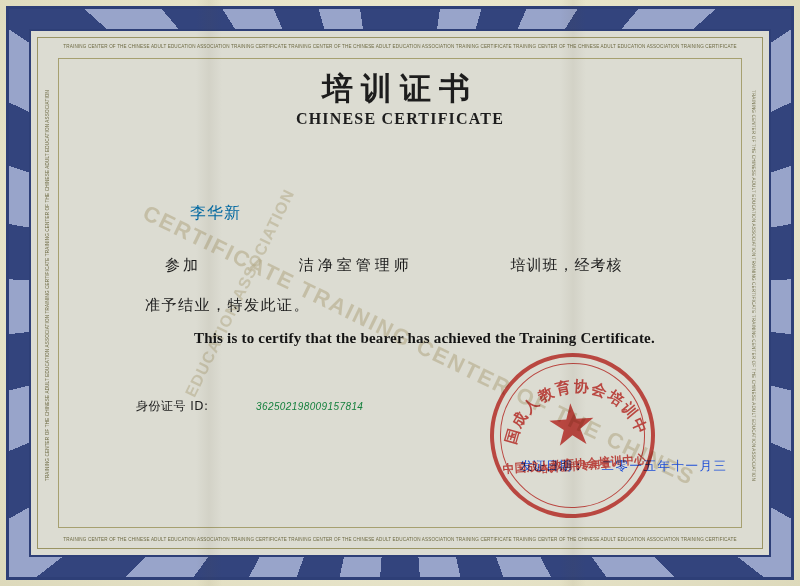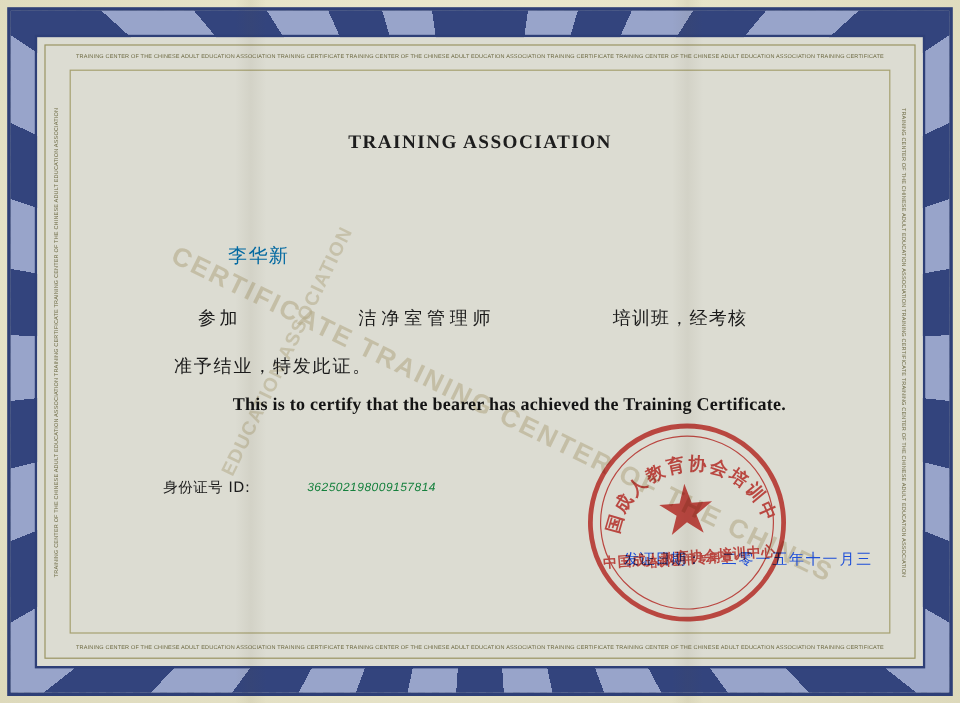--- a/index.html
+++ b/index.html
@@ -375,21 +375,22 @@
   <div class="microtext micro-right">TRAINING CENTER OF THE CHINESE ADULT EDUCATION ASSOCIATION  TRAINING CERTIFICATE  TRAINING CENTER OF THE CHINESE ADULT EDUCATION ASSOCIATION</div>
 
   <div class="watermark">CERTIFICATE TRAINING CENTER OF THE CHINES</div>
   <div class="watermark2">EDUCATION ASSOCIATION</div>
 
   <div class="fold fold-a"></div>
   <div class="fold fold-b"></div>
 
   <div class="content">
 
-    <div class="title-en">TRAINING ASSOCIATION</div>
+    <div class="title-cn">培训证书</div>
+    <div class="title-en">CHINESE CERTIFICATE</div>
 
     <div class="name-line">李华新</div>
 
     <div class="row-participate">
       <span class="label">参加</span>
       <span class="course">洁净室管理师</span>
       <span class="tail">培训班，经考核</span>
     </div>
 
     <div class="row-complete">准予结业，特发此证。</div>

